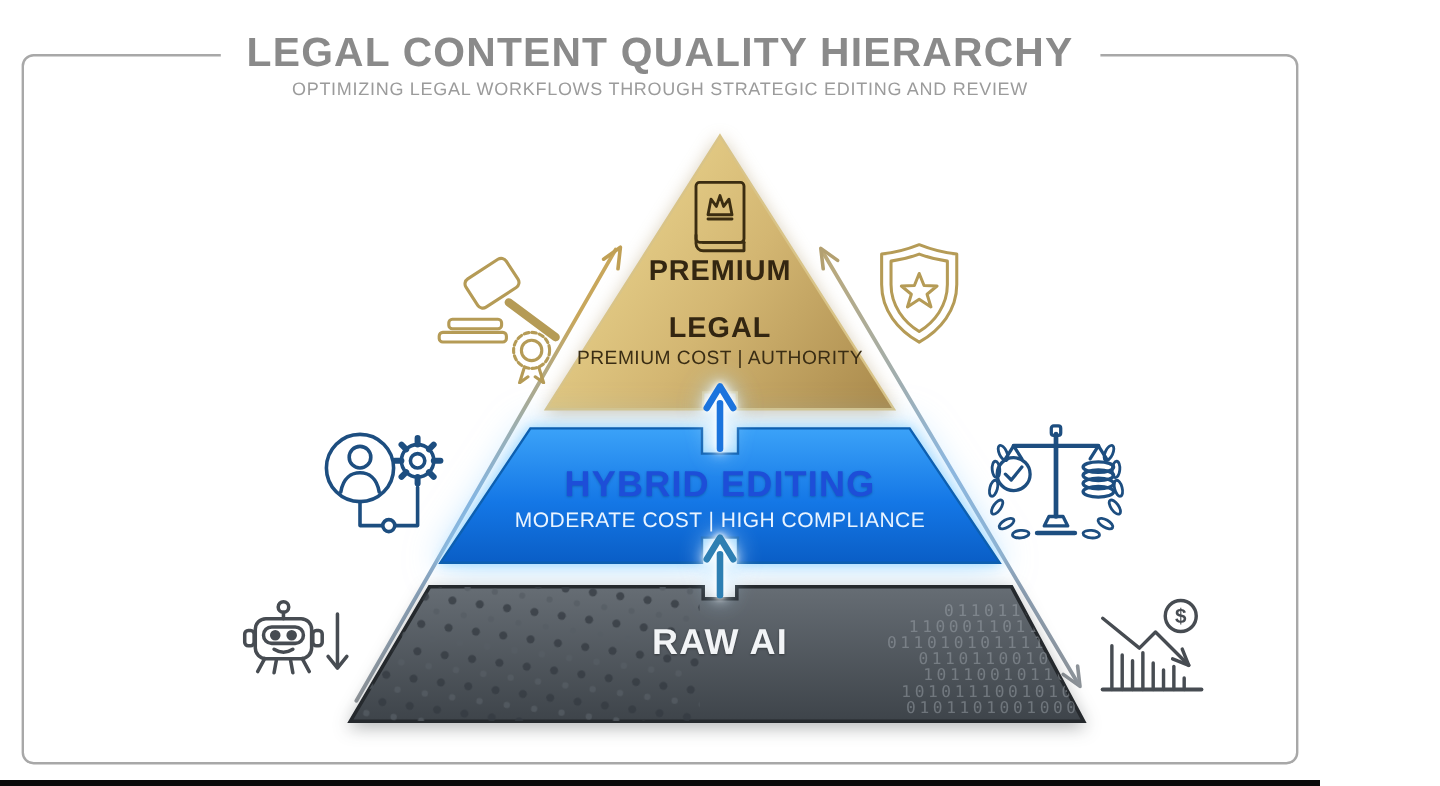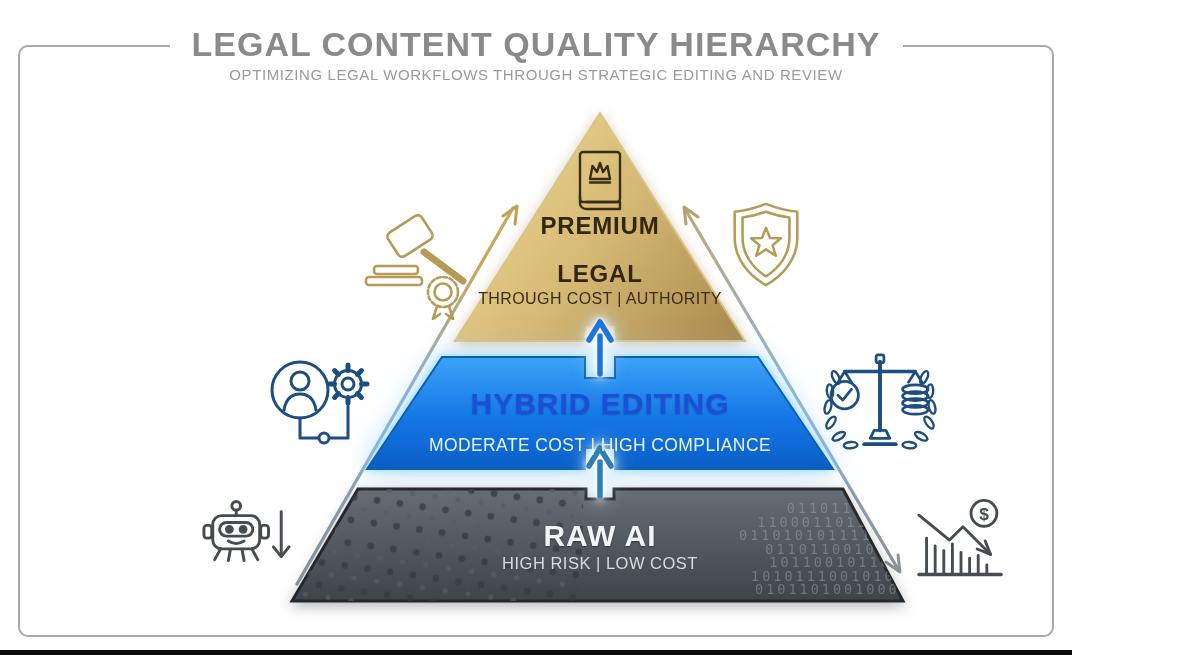--- a/index.html
+++ b/index.html
@@ -1,17 +1,17 @@
 <!DOCTYPE html>
 <html><head>
 <meta charset="utf-8">
 <style>
   html,body{margin:0;padding:0;background:#ffffff;}
   .stage{position:relative;width:1072px;height:655px;background:#ffffff;overflow:hidden;
-         font-family:"Liberation Sans",sans-serif;}
+         font-family:"Liberation Sans",sans-serif;padding-left:28px;}
   
   .frame{position:absolute;left:18px;right:18px;top:45px;bottom:18px;
          border:2px solid #a8a8a8;border-radius:10px;z-index:1;}
   .bottom-bar{position:absolute;left:0;right:0;bottom:0;height:5px;background:#0a0a0a;z-index:8;}
   
   .titlewrap{position:absolute;left:0;right:0;top:0;text-align:center;z-index:6;}
   .title{display:inline-block;margin:26px 0 0 0;padding:0 22px;background:#ffffff;
          font-size:34px;font-weight:700;letter-spacing:1px;color:#8a8a8a;line-height:36px;}
   .subtitle{margin-top:4px;font-size:15px;font-weight:400;letter-spacing:.6px;color:#9b9b9b;}
   
@@ -234,22 +234,21 @@
     <path d="M4,18 L36,44 L50,30 L79,59"></path>
     <path d="M73.3,44.9 L79,59 L64.9,53.3"></path>
     <g>
       <circle cx="72" cy="16" r="13.5"></circle>
       <text x="72" y="22.5" text-anchor="middle" font-size="18" font-weight="bold" fill="#474c52" stroke="none">$</text>
     </g>
   </svg>
 
   <div class="label gold-line" style="top:214px;">PREMIUM</div>
   <div class="label gold-line" style="top:262px;">LEGAL</div>
-  <div class="label gold-tag" style="top:290px;">THROUGH COST | AUTHORITY</div>
+  <div class="label gold-tag" style="top:290px;">PREMIUM COST | AUTHORITY</div>
 
   <div class="label blue-title" style="top:387px;">HYBRID EDITING</div>
-  <div class="label blue-tag" style="top:423px;margin-top:12px;">MODERATE COST | HIGH COMPLIANCE</div>
+  <div class="label blue-tag" style="top:423px;">MODERATE COST | HIGH COMPLIANCE</div>
 
   <div class="label gray-title" style="top:519px;">RAW AI</div>
-  <div class="label gray-tag" style="top:554px;">HIGH RISK | LOW COST</div>
 
   <div class="bottom-bar"></div>
 </div>
 
 </body></html>

